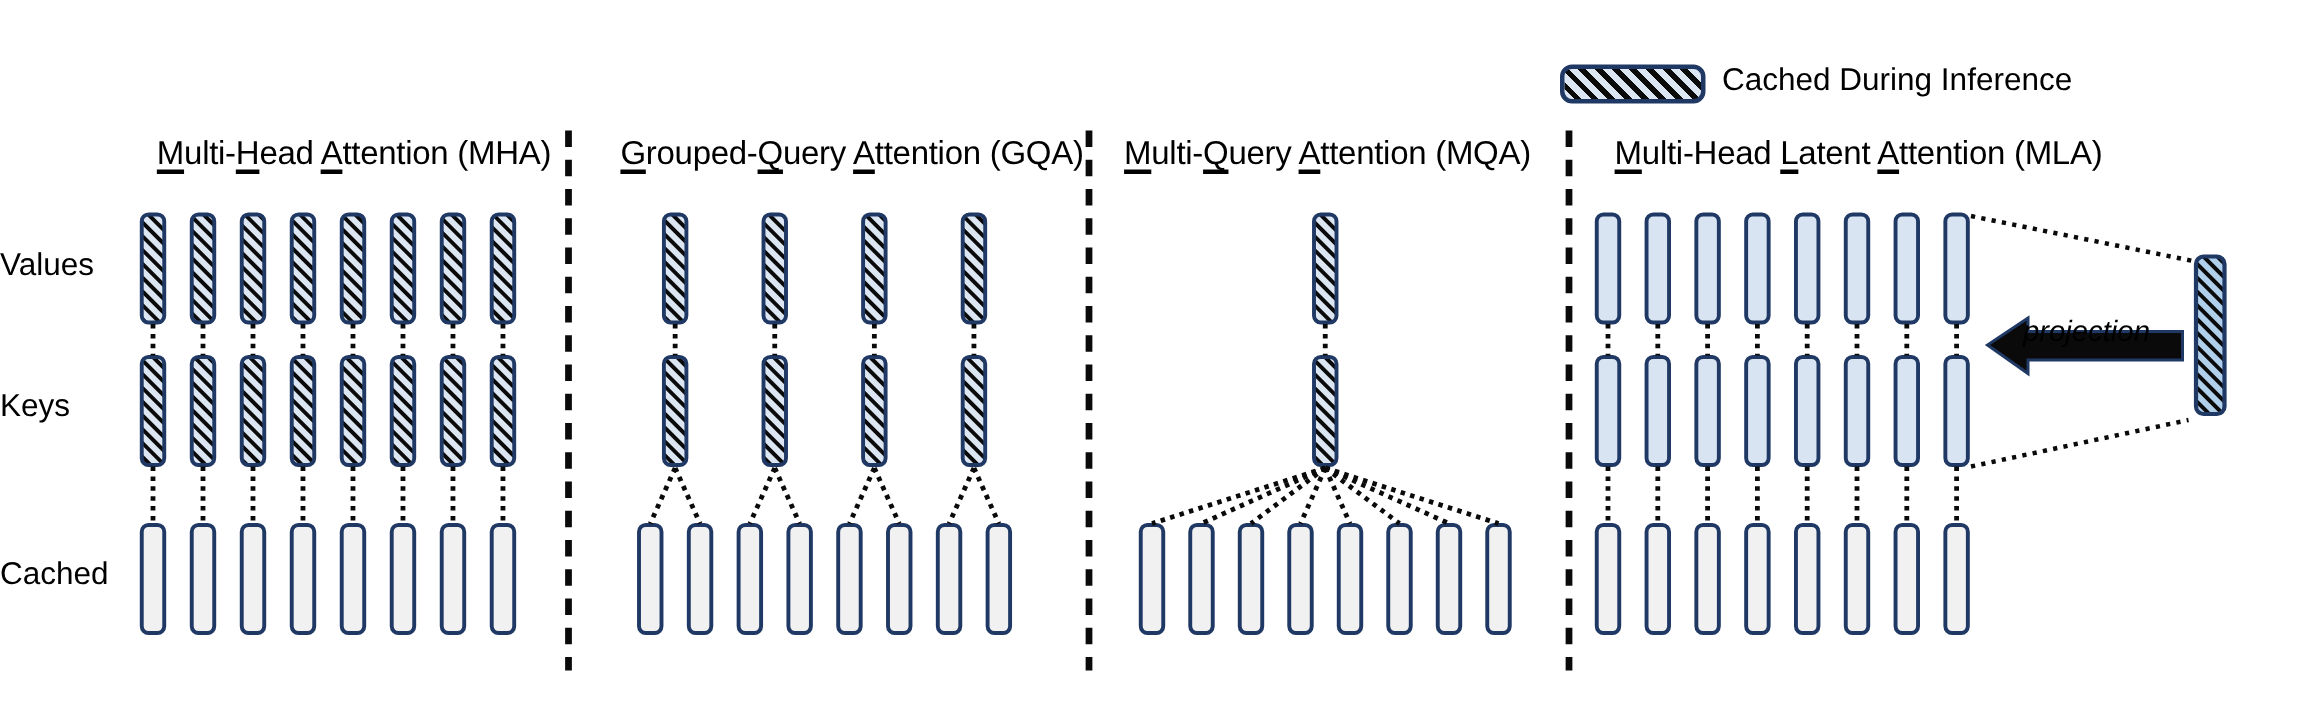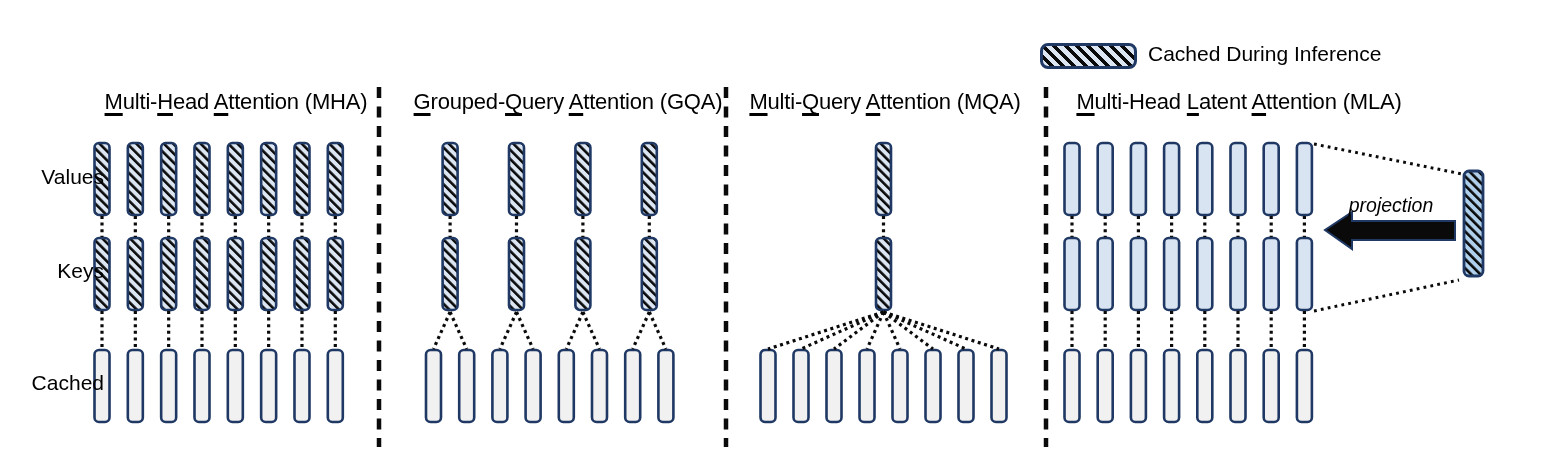--- a/index.html
+++ b/index.html
@@ -10,32 +10,32 @@
   svg{position:absolute; left:0; top:0;}
   .lbl{position:absolute; white-space:nowrap;}
   .panel-title{
     position:absolute; top:89px; transform:translateX(-50%);
     font-size:22px; font-weight:normal; white-space:nowrap; letter-spacing:-0.2px;
   }
   .panel-title .u{
     text-decoration:underline; text-decoration-thickness:2.5px; text-underline-offset:4px;
   }
   .row-label{
-    position:absolute; left:16px; width:88px; text-align:right; font-size:21px;
+    position:absolute; left:0; width:88px; text-align:left; font-size:21px;
   }
   .legend-label{
     position:absolute; left:1148px; top:42px; font-size:21px;
   }
   .legend-swatch{
     position:absolute; left:1040px; top:43px; width:91px; height:20px;
     border:3px solid #1F3864; border-radius:8px;
     background:repeating-linear-gradient(45deg,#DCE6F2 0px,#DCE6F2 4.5px,#0a0a0a 4.5px,#0a0a0a 8px);
   }
   .projection-label{
-    position:absolute; left:1391px; top:194px; transform:translateX(-50%);
+    position:absolute; left:1391px; top:210px; transform:translateX(-50%);
     font-size:19.5px; font-style:italic;
   }
   .latent-label{
     position:absolute; left:1456px; top:290px; transform:translateX(-50%);
     font-size:21px; line-height:27px; text-align:center; white-space:pre-line;
   }
 </style>
 </head>
 <body>
 

